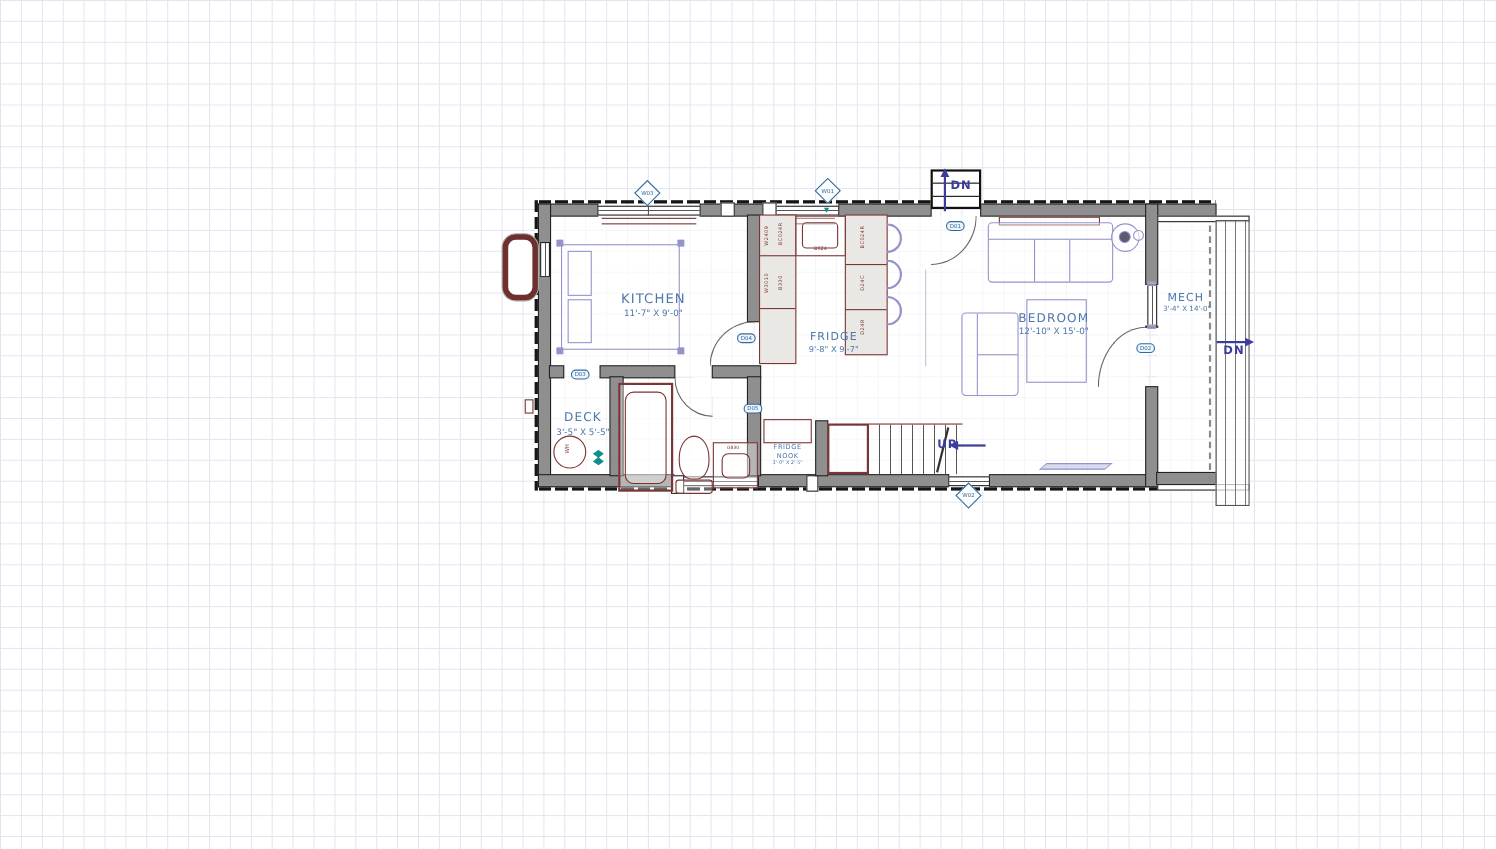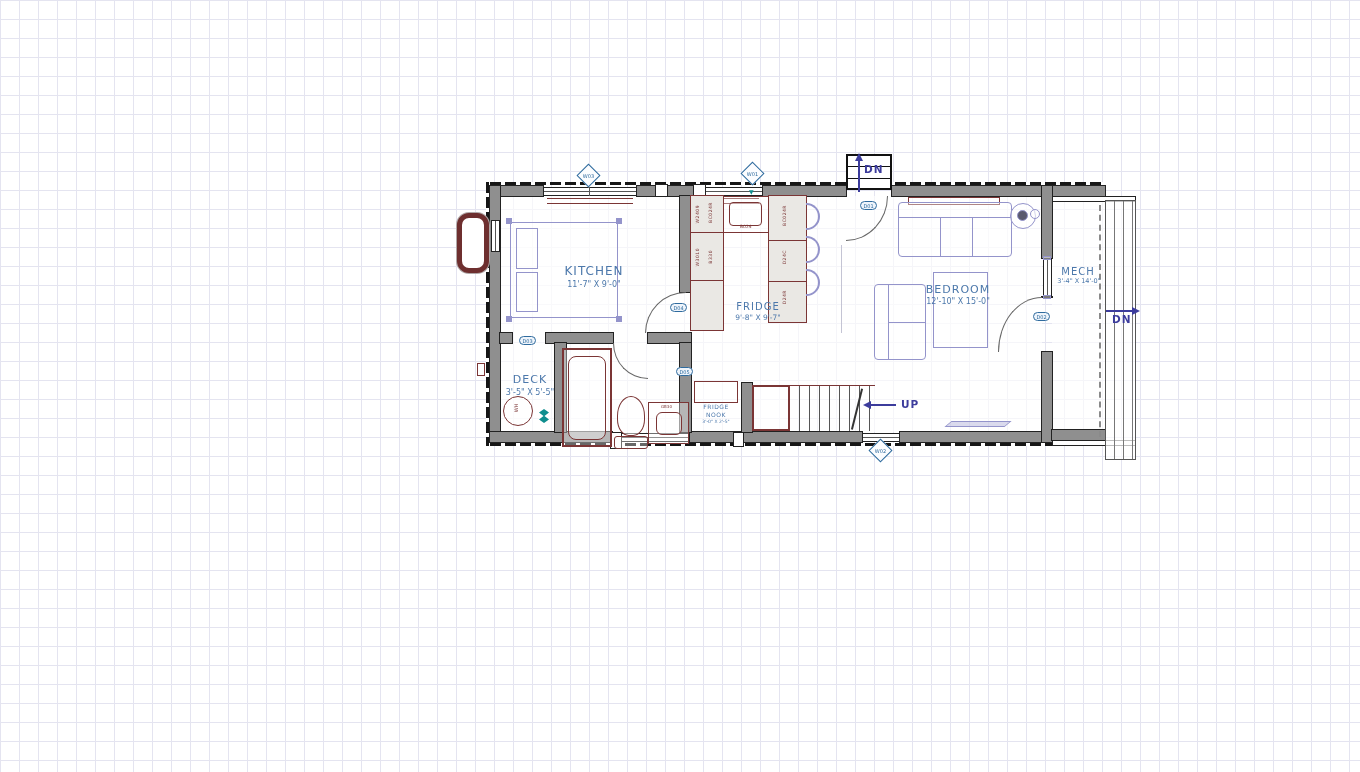--- a/index.html
+++ b/index.html
@@ -151,21 +151,21 @@
   <div class="redbox" style="left:694px;top:381px;width:44px;height:22px"></div>
   <div class="roomlbl" style="left:716px;top:404px;font-size:6px;letter-spacing:.5px">FRIDGE</div>
   <div class="roomlbl" style="left:716px;top:412px;font-size:6px;letter-spacing:.5px">NOOK</div>
   <div class="roomlbl rdim sm" style="left:716px;top:420px;font-size:4.5px">3'-0" X 2'-5"</div>
 
   <div class="redbox" style="left:752px;top:385px;width:38px;height:46px;border-width:2px"></div>
   <div class="treads" style="left:790px;top:385px;width:85px;height:46px"></div>
   <div class="thinline" style="left:856px;top:388px;width:1.5px;height:42px;background:#333;transform:rotate(14deg)"></div>
   <div class="aline" style="left:870px;top:404px;width:26px;height:1.5px"></div>
   <div class="tri" style="left:863px;top:401px;border-top:4px solid transparent;border-bottom:4px solid transparent;border-right:8px solid #3c3c9c"></div>
-  <div class="updn" style="left:901px;top:398px">UP</div>
+  <div class="updn" style="left:852px;top:398px">UP</div>
 
   <div class="abs" style="left:846px;top:154px;width:46px;height:36px;border:2px solid #111;box-sizing:border-box;background:#fff"></div>
   <div class="thinline" style="left:848px;top:166px;width:42px;height:1px;background:#111"></div>
   <div class="thinline" style="left:848px;top:178px;width:42px;height:1px;background:#111"></div>
   <div class="aline" style="left:858px;top:160px;width:1.5px;height:32px"></div>
   <div class="tri" style="left:855px;top:153px;border-left:4px solid transparent;border-right:4px solid transparent;border-bottom:8px solid #3c3c9c"></div>
   <div class="updn" style="left:864px;top:163px">DN</div>
 
   <div class="redbox" style="left:908px;top:197px;width:92px;height:8px;border-width:1px"></div>
   <div class="furn" style="left:898px;top:202px;width:114px;height:55px;border-radius:4px"></div>

